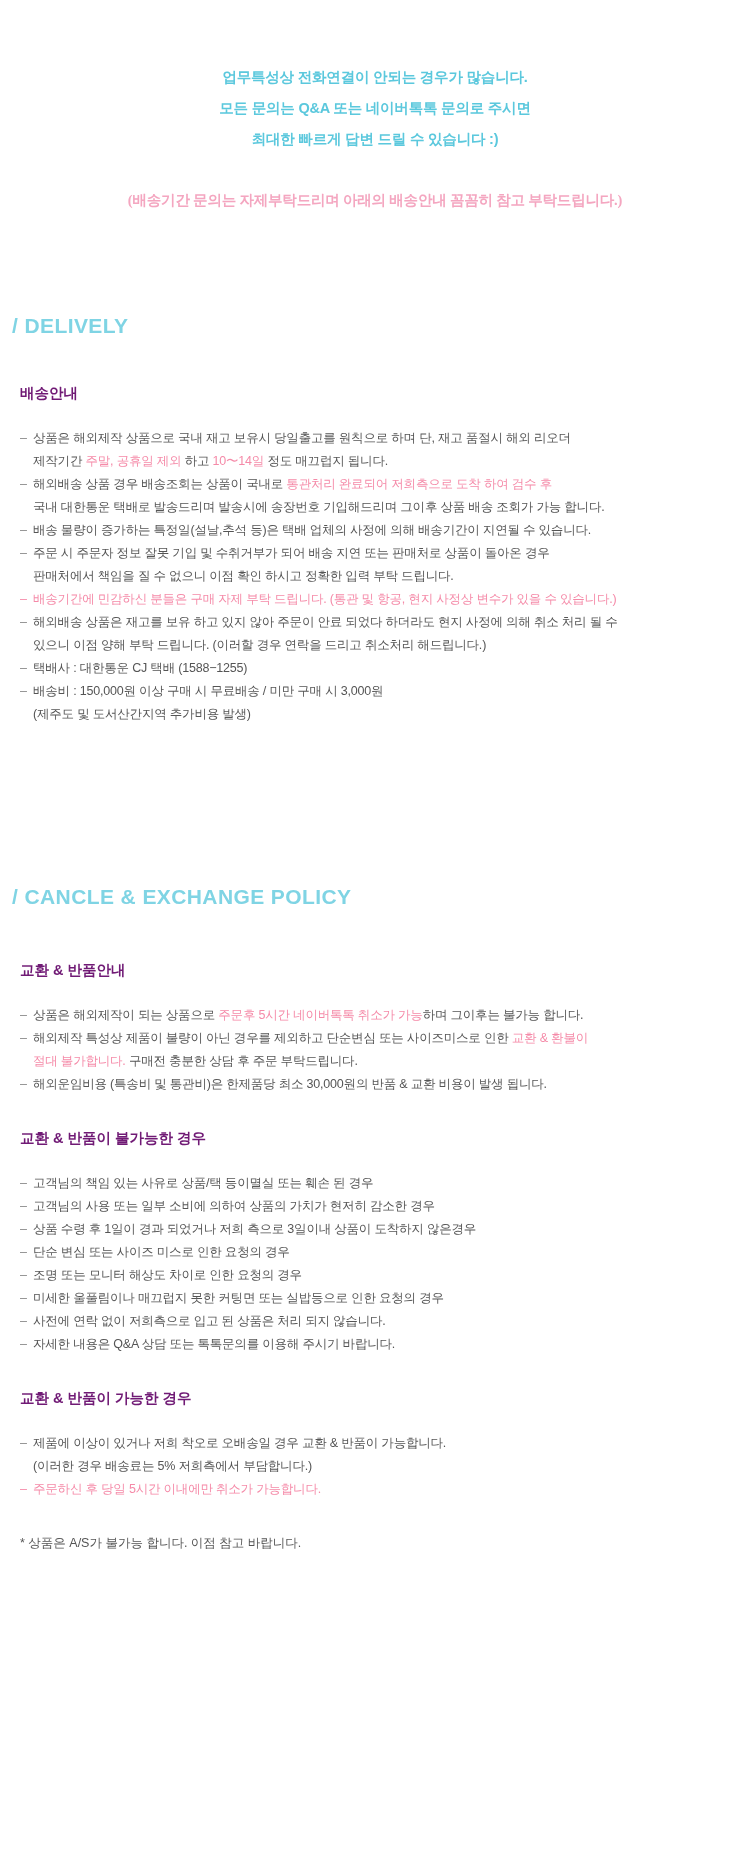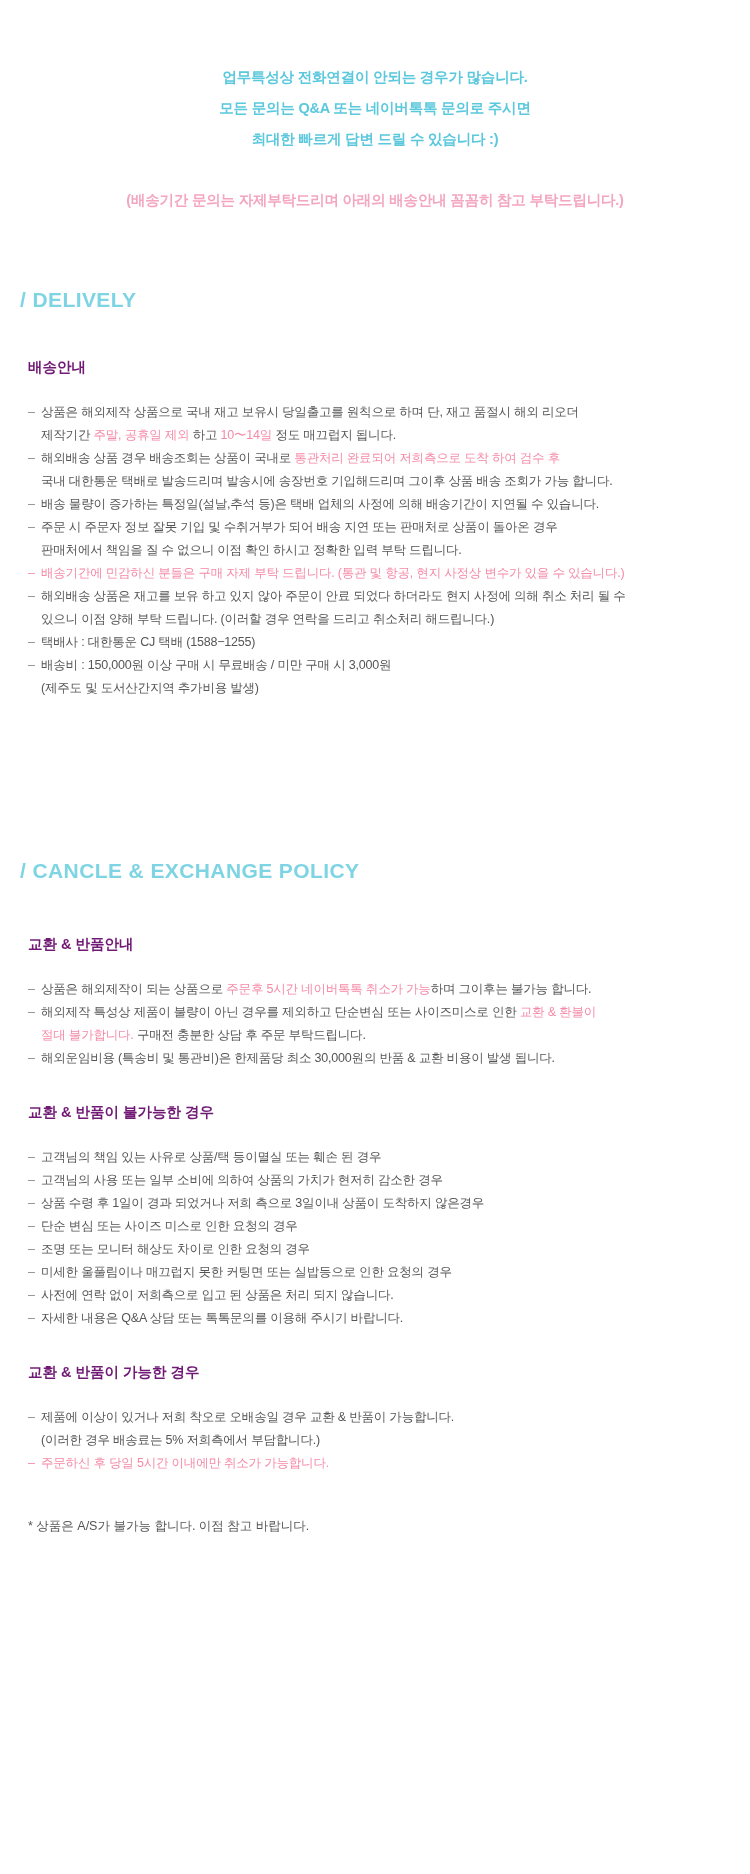--- a/index.html
+++ b/index.html
@@ -12,50 +12,51 @@
     min-height: 1874px;
     font-family: "Liberation Sans", sans-serif;
     color: #333333;
     -webkit-font-smoothing: antialiased;
   }
   .page {
     position: relative;
     width: 750px;
     min-height: 1874px;
     box-sizing: border-box;
-    padding: 0 16px;
+    padding: 0 8px;
   }
 
   
   .notice {
     padding-top: 62px;
     text-align: center;
   }
   .notice .line {
     font-size: 14.5px;
     font-weight: bold;
     color: #5bc8dd;
     line-height: 31px;
     letter-spacing: -0.2px;
   }
   .notice .line.pink {
     color: #f4a6c0;
     margin-top: 30px;
     font-size: 14.5px;
+    font-family: Liberation Serif, serif;
   }
 
   
   .sec-heading {
     font-size: 21px;
     font-weight: bold;
     letter-spacing: 0.4px;
     color: #7fd4e4;
   }
   .sec-heading.delivery {
-    margin-top: 72px;
+    margin-top: 98px;
     padding-left: 4px;
   }
   .sec-heading.cancel {
     margin-top: 160px;
     padding-left: 4px;
   }
 
   .sub-heading {
     font-size: 14.5px;
     font-weight: bold;
@@ -85,21 +86,21 @@
   }
   .item.cont {
     padding-left: 13px;
   }
   .pink { color: #f58aa8; }
   .gray { color: #555555; }
 
   .item.all-pink, .item.all-pink .dash { color: #f58aa8; }
 
   .footnote {
-    margin-top: 41px;
+    margin-top: 32px;
     padding-left: 12px;
     font-size: 12.5px;
     color: #555555;
     line-height: 22px;
   }
   .spacer-bottom { height: 120px; }
 </style>
 </head>
 <body>
 

